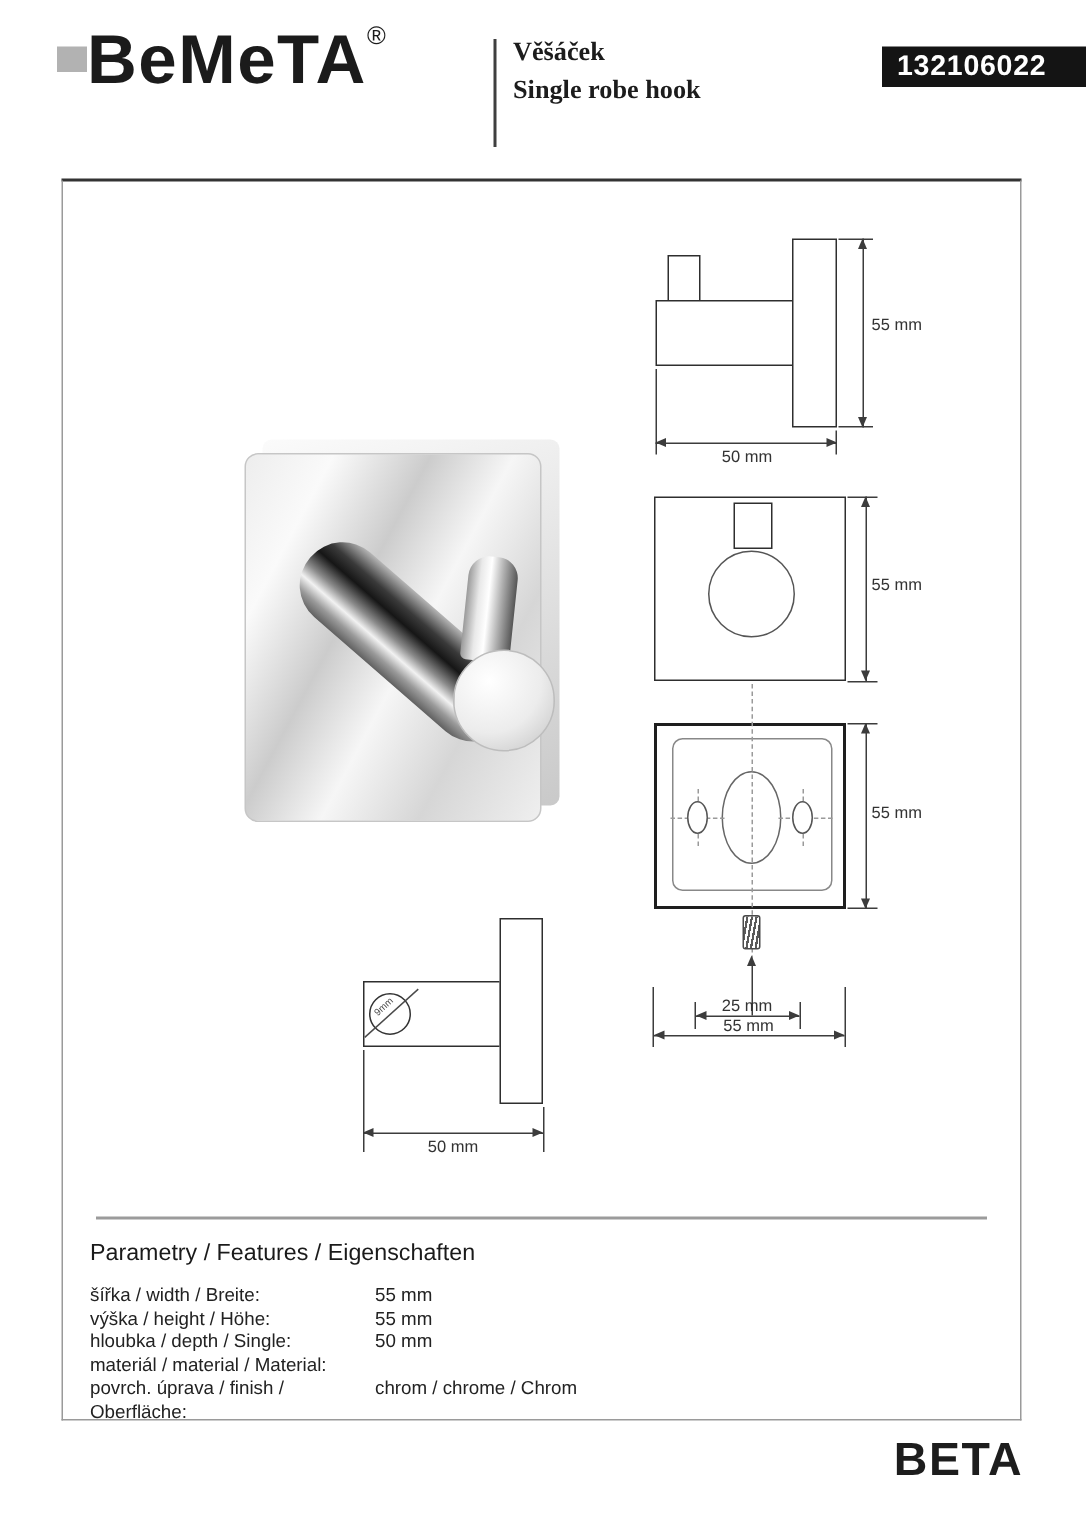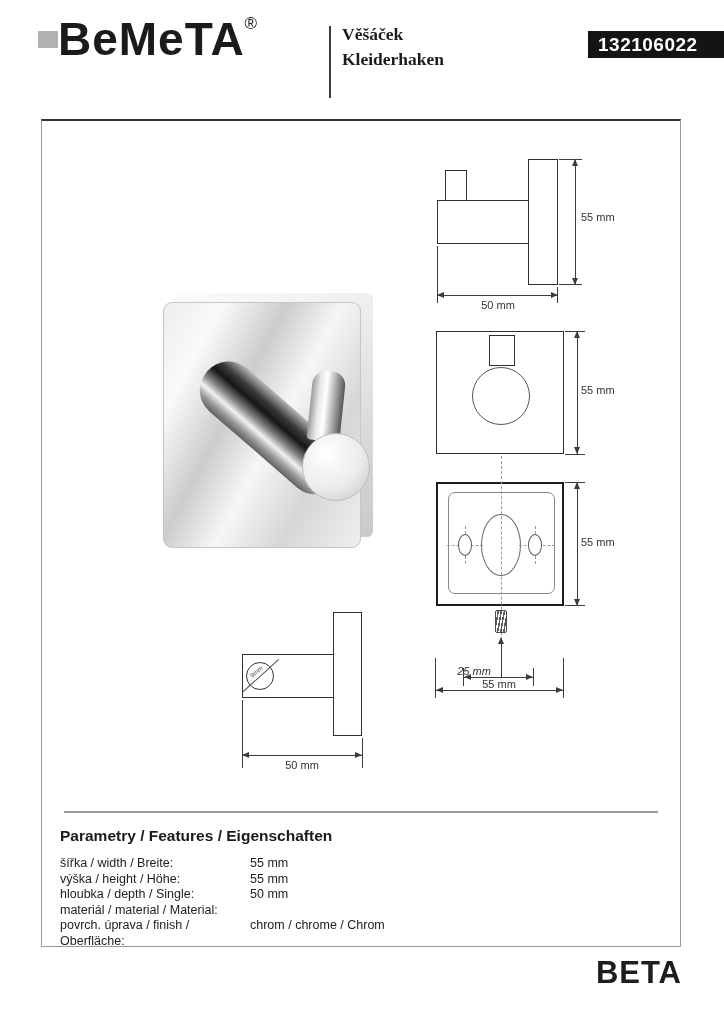--- a/index.html
+++ b/index.html
@@ -57,40 +57,40 @@
   .screw { position:absolute; left:495px; top:610px; width:12px; height:23px; border:1px solid #4a4a4a; border-radius:2px;
            background:repeating-linear-gradient(100deg,#ffffff 0 1.5px,#5a5a5a 1.5px 3px); }
 
   
   .dia-line { position:absolute; left:237px; top:675px; width:48px; height:1px; background:#4a4a4a;
               transform:rotate(-42deg); }
   .dia-note { position:absolute; left:249px; top:668px; font-size:6.5px; color:#4a4a4a; transform:rotate(-42deg); }
 
   
   .section-divider { position:absolute; left:64px; top:811px; width:594px; height:2px; background:#9b9b9b; }
-  .param-heading { position:absolute; left:60px; top:827px; font-size:15.5px; font-weight:700; color:#1a1a1a; }
+  .param-heading { position:absolute; left:60px; top:827px; font-size:15.5px; font-weight:400; color:#1a1a1a; }
   .param-table { position:absolute; left:60px; top:856px; width:420px; font-size:12.5px; color:#222; }
   .param-row { display:flex; line-height:15.6px; }
   .param-label { flex:0 0 190px; }
   .param-value { flex:1; }
 
   
   .footer-brand { position:absolute; right:42px; top:955px; font-size:31px; font-weight:700; color:#1d1d1d; letter-spacing:1px; }
 </style>
 </head>
 <body>
 
 <div id="page">
 
   <div class="logo-square"></div>
   <div class="wordmark"><span>BeMeTA</span><span class="reg">®</span></div>
   <div class="header-divider"></div>
   <div class="product-names">
     <div>Věšáček</div>
-    <div>Kleiderhaken</div>
+    <div>Single robe hook</div>
   </div>
   <div class="code-box">132106022</div>
 
   <div class="main-box"></div>
 
   <div class="photo">
     <div class="plate-back"></div>
     <div class="plate-front"></div>
     <div class="photo-arm"></div>
     <div class="photo-peg"></div>
@@ -145,21 +145,21 @@
     <div class="tri tri-down" style="left:574px; top:599px;"></div>
     <div class="dim-label" style="left:581px; top:536px;">55 mm</div>
     <div class="screw"></div>
     <div class="vline" style="left:501px; top:642px; height:35px;"></div>
     <div class="tri tri-up" style="left:498px; top:637px;"></div>
     <div class="vline" style="left:463px; top:668px; height:18px;"></div>
     <div class="vline" style="left:533px; top:668px; height:18px;"></div>
     <div class="hline" style="left:464px; top:677px; width:69px;"></div>
     <div class="tri tri-left" style="left:464px; top:674px;"></div>
     <div class="tri tri-right" style="left:526px; top:674px;"></div>
-    <div class="dim-label c" style="left:444px; top:665px;font-style:italic;">25 mm</div>
+    <div class="dim-label c" style="left:468px; top:665px;">25 mm</div>
     <div class="vline" style="left:435px; top:658px; height:40px;"></div>
     <div class="vline" style="left:563px; top:658px; height:40px;"></div>
     <div class="hline" style="left:436px; top:690px; width:127px;"></div>
     <div class="tri tri-left" style="left:436px; top:687px;"></div>
     <div class="tri tri-right" style="left:556px; top:687px;"></div>
     <div class="dim-label c" style="left:469px; top:678px;">55 mm</div>
   </div>
 
   <div>
     <div class="rect" style="left:242px; top:654px; width:92px; height:44px;"></div>

